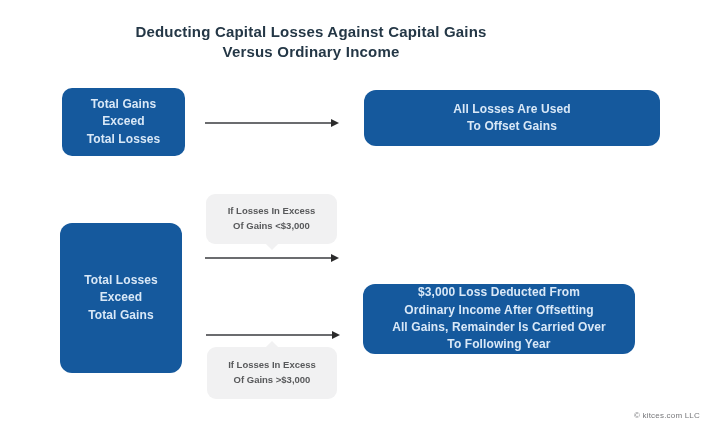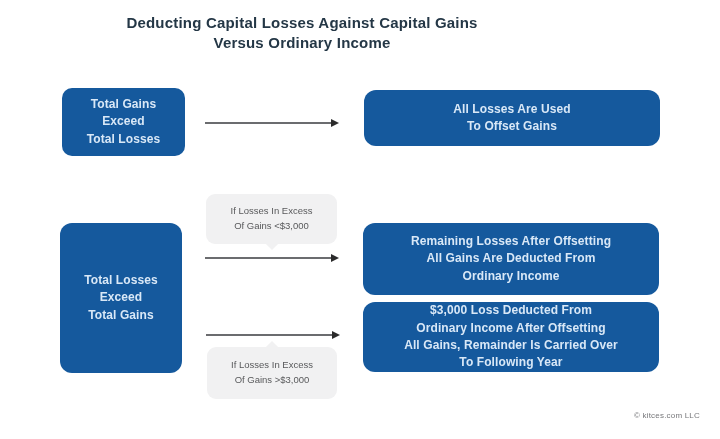--- a/index.html
+++ b/index.html
@@ -16,21 +16,21 @@
   }
   .canvas {
     position: absolute;
     inset: 0;
   }
   .title {
     position: absolute;
     top: 13px;
     left: 0;
     width: 604px;
-    margin: 0;
+    margin: 9px;
     text-align: center;
     font-size: 15px;
     font-weight: 700;
     color: #243746;
     line-height: 1.35;
     letter-spacing: 0.2px;
     white-space: pre-line;
   }
   .bluebox {
     position: absolute;
@@ -44,21 +44,21 @@
     font-size: 12px;
     font-weight: 600;
     line-height: 1.45;
     border-radius: 12px;
     letter-spacing: 0.1px;
   }
   #boxA { left: 62px;  top: 88px;  width: 123px; height: 68px;  border-radius: 10px; }
   #boxB { left: 364px; top: 90px;  width: 296px; height: 56px; }
   #boxC { left: 60px;  top: 223px; width: 122px; height: 150px; }
   #boxD { left: 363px; top: 223px; width: 296px; height: 72px; }
-  #boxE { left: 363px; top: 302px; width: 296px; height: 70px; }
+  #boxE { left: 363px; top: 284px; width: 272px; height: 70px; }
 
   .arrow {
     position: absolute;
     height: 2px;
     background: #6b6c6f;
   }
   .arrow::after {
     content: "";
     position: absolute;
     right: -2px;
@@ -78,21 +78,21 @@
     position: absolute;
     background: #f1f1f2;
     color: #58595b;
     border-radius: 9px;
     display: flex;
     align-items: center;
     justify-content: center;
     text-align: center;
     white-space: pre-line;
     font-size: 9.5px;
-    font-weight: 400;
+    font-weight: 700;
     line-height: 1.55;
   }
   .callout::after {
     content: "";
     position: absolute;
     left: 50%;
     width: 10px;
     height: 10px;
     background: #f1f1f2;
   }
@@ -130,23 +130,20 @@
 
   <div class="bluebox" id="boxC">Total Losses
 Exceed
 Total Gains</div>
 
   <div class="callout tail-down" id="label1">If Losses In Excess
 Of Gains &lt;$3,000</div>
 
   <div class="arrow" id="arrow2"></div>
 
-  <div class="bluebox" id="boxD">Remaining Losses After Offsetting
-All Gains Are Deducted From
-Ordinary Income</div>
 
   <div class="bluebox" id="boxE">$3,000 Loss Deducted From
 Ordinary Income After Offsetting
 All Gains, Remainder Is Carried Over
 To Following Year</div>
 
   <div class="arrow" id="arrow3"></div>
 
   <div class="callout tail-up" id="label2">If Losses In Excess
 Of Gains &gt;$3,000</div>

